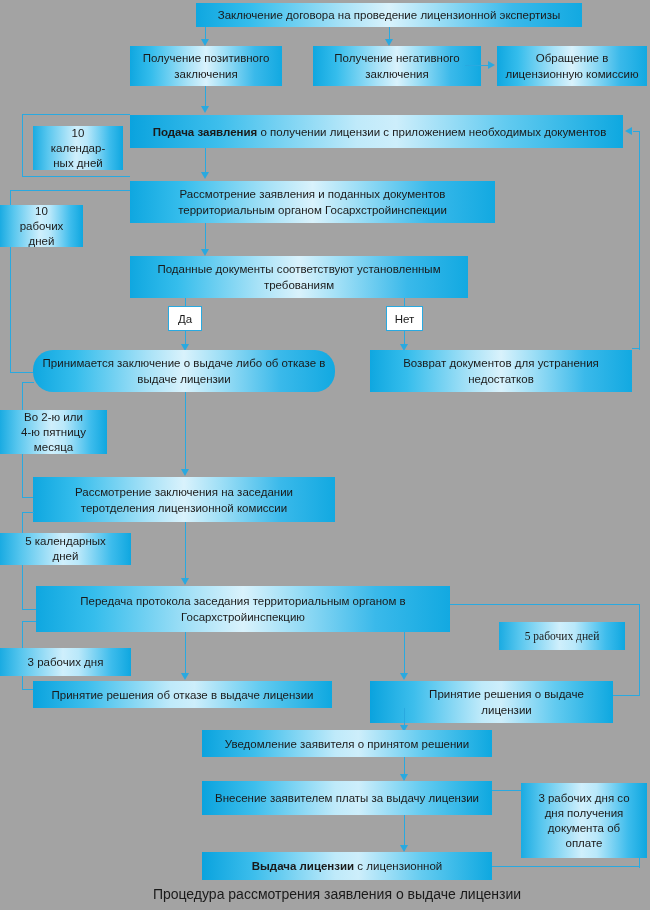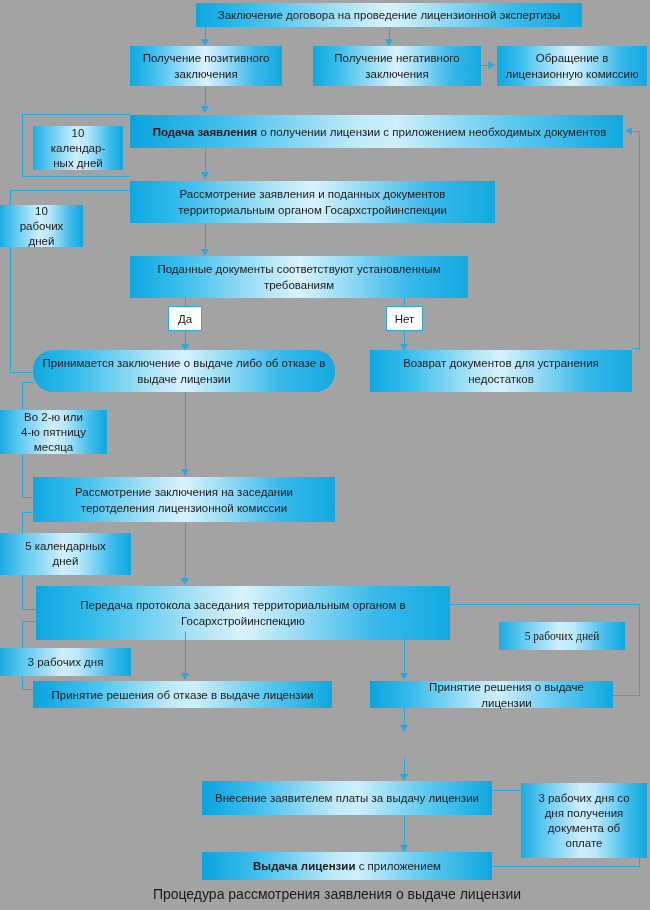--- a/index.html
+++ b/index.html
@@ -233,28 +233,28 @@
   <div class="arrow-down" style="left:181px; top:469px;"></div>
 
   <div class="node" style="left:33px; top:477px; width:302px; height:45px;">
     <span>Рассмотрение заключения на заседании теротделения лицензионной комиссии</span>
   </div>
 
   <div class="ln lnh" style="left:22px; top:512px; width:12px;"></div>
   <div class="ln lnv" style="left:22px; top:512px; height:98px;"></div>
   <div class="ln lnh" style="left:22px; top:609px; width:14px;"></div>
 
-  <div class="tag" style="left:0px; top:533px; width:131px; height:42px;">
+  <div class="tag" style="left:0px; top:533px; width:131px; height:32px;">
     <span>5 календарных дней</span>
   </div>
 
   <div class="ln lnv" style="left:185px; top:522px; height:62px;"></div>
   <div class="arrow-down" style="left:181px; top:578px;"></div>
 
-  <div class="node" style="left:36px; top:586px; width:414px; height:54px;">
+  <div class="node" style="left:36px; top:586px; width:414px; height:46px;">
     <span>Передача протокола заседания территориальным органом в Госархстройинспекцию</span>
   </div>
 
   <div class="ln lnh" style="left:22px; top:621px; width:14px;"></div>
   <div class="ln lnv" style="left:22px; top:621px; height:69px;"></div>
   <div class="ln lnh" style="left:22px; top:689px; width:14px;"></div>
 
   <div class="tag" style="left:0px; top:648px; width:131px; height:28px;">
     <span>3 рабочих дня</span>
   </div>
@@ -270,27 +270,30 @@
   <div class="ln lnv" style="left:185px; top:632px; height:46px;"></div>
   <div class="arrow-down" style="left:181px; top:673px;"></div>
 
   <div class="ln lnv" style="left:404px; top:632px; height:46px;"></div>
   <div class="arrow-down" style="left:400px; top:673px;"></div>
 
   <div class="node flat" style="left:33px; top:681px; width:299px; height:27px;">
     <span>Принятие решения об отказе в выдаче лицензии</span>
   </div>
 
-  <div class="node flat" style="left:370px; top:681px; width:243px; height:27px;padding-left:36px;">
+  <div class="node flat" style="left:370px; top:681px; width:243px; height:42px;padding-left:36px;">
     <span>Принятие решения о выдаче лицензии</span>
   </div>
 
   <div class="ln lnv" style="left:404px; top:708px; height:22px;"></div>
   <div class="arrow-down" style="left:400px; top:725px;"></div>
 
+  <div class="node flat" style="left:202px; top:730px; width:290px; height:27px;">
+    <span>Уведомление заявителя о принятом решении</span>
+  </div>
 
   <div class="ln lnv" style="left:404px; top:757px; height:23px;"></div>
   <div class="arrow-down" style="left:400px; top:774px;"></div>
 
   <div class="node flat" style="left:202px; top:781px; width:290px; height:34px;">
     <span>Внесение заявителем платы за выдачу лицензии</span>
   </div>
 
   <div class="ln lnh" style="left:492px; top:790px; width:30px;"></div>
   <div class="ln lnv" style="left:639px; top:857px; height:11px;"></div>
@@ -301,20 +304,20 @@
       <span>3 рабочих дня со</span><br>
       <span>дня получения</span><br>
       <span>документа об оплате</span>
     </span>
   </div>
 
   <div class="ln lnv" style="left:404px; top:815px; height:36px;"></div>
   <div class="arrow-down" style="left:400px; top:845px;"></div>
 
   <div class="node flat" style="left:202px; top:852px; width:290px; height:28px;">
-    <span><b>Выдача лицензии</b><span> с приложением</span></span>
+    <span><b>Выдача лицензии</b><span> с лицензионной</span></span>
   </div>
 
   <div class="caption" style="top:886px;">
     <span>Процедура рассмотрения заявления о выдаче лицензии</span>
   </div>
 
 </div>
 
 </body></html>

